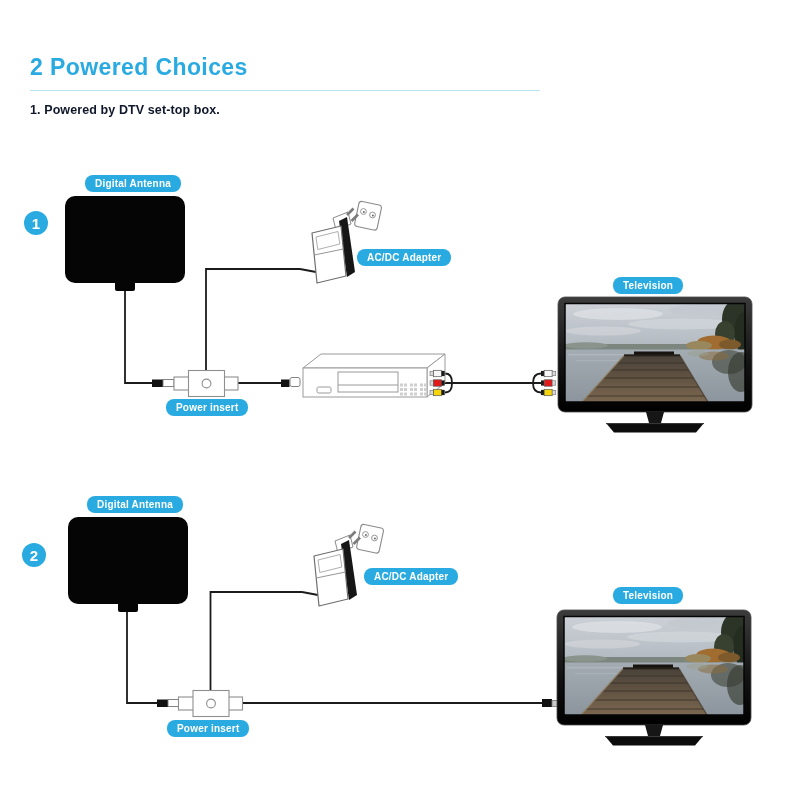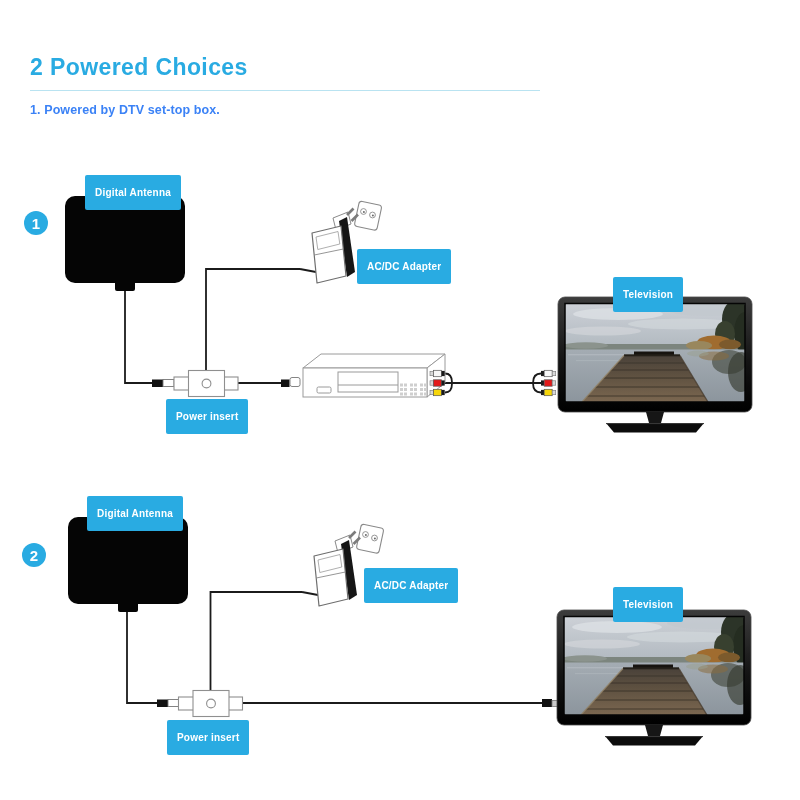--- a/index.html
+++ b/index.html
@@ -1,25 +1,25 @@
 <!DOCTYPE html>
 <html><head>
 <meta charset="utf-8">
 <style>
   * { margin:0; padding:0; box-sizing:border-box; }
   html,body { width:800px; height:800px; background:#ffffff; font-family:"Liberation Sans", sans-serif; }
   .page { position:absolute; left:0; top:0; width:800px; height:800px; overflow:hidden; background:#fff; }
   .title { position:absolute; left:30px; top:54px; font-size:23px; font-weight:bold; color:#29ABE2; letter-spacing:0.4px; }
   .divider { position:absolute; left:30px; top:90px; width:510px; height:1px; background:#b9e3f1; }
-  .intro { position:absolute; left:30px; top:103px; font-size:12.5px; font-weight:bold; color:#3b82f6; line-height:15.5px; letter-spacing:0.1px; }
+  .intro { position:absolute; left:30px; top:103px; font-size:12.5px; font-weight:bold; color:#0f172a; line-height:15.5px; letter-spacing:0.1px; }
   .diagram { position:absolute; left:0; width:800px; height:290px; }
   #diagram-1 { top:160px; }
   #diagram-2 { top:480px; }
   .diagram svg { position:absolute; left:0; top:0; display:block; }
-  .badge { position:absolute; background:#29ABE2; color:#fff; font-size:10px; font-weight:bold; padding:12px 10px; border-radius:2px; white-space:nowrap; letter-spacing:0.2px; }
+  .badge { position:absolute; background:#29ABE2; color:#fff; font-size:10px; font-weight:bold; padding:3px 10px; border-radius:8px; white-space:nowrap; letter-spacing:0.2px; }
   .num { position:absolute; width:24px; height:24px; border-radius:50%; background:#29ABE2; color:#fff; font-size:15px; font-weight:bold; display:flex; align-items:center; justify-content:center; }
 </style>
 </head>
 <body>
 
 <div class="page">
 
   <div class="title">2 Powered Choices</div>
   <div class="divider"></div>
   <div class="intro">

